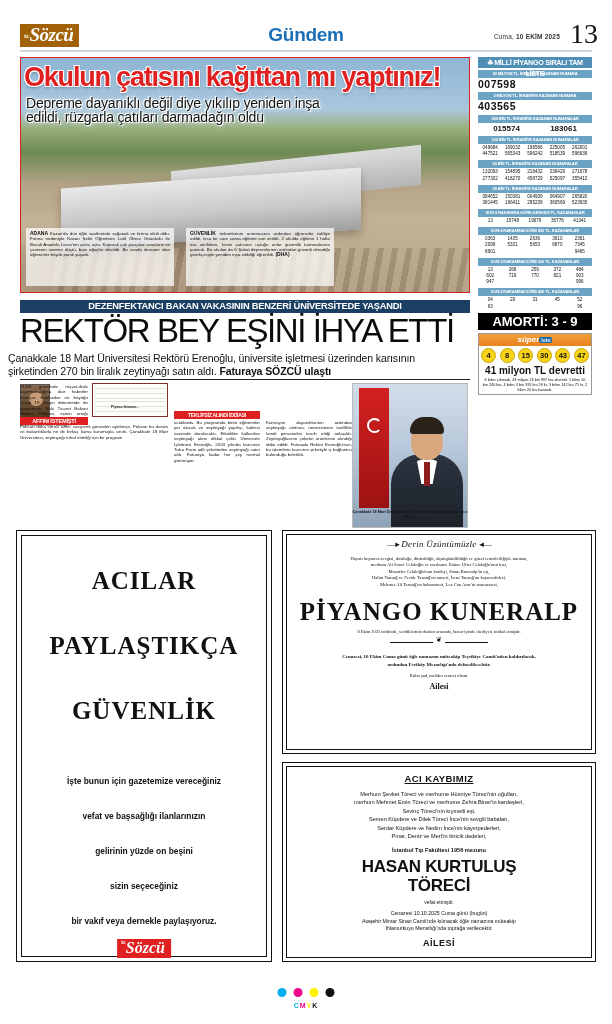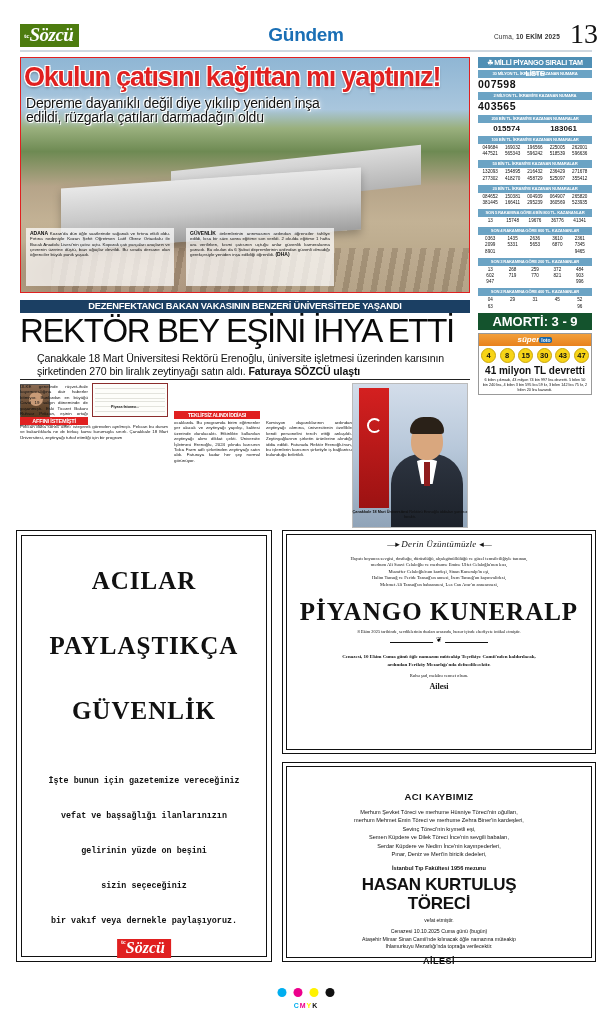--- a/index.html
+++ b/index.html
@@ -8,21 +8,21 @@
     font-family:"Liberation Sans", sans-serif;
     position:relative;
     overflow:hidden;
   }
   .page { width:612px; height:1024px; position:relative; background:#ffffff; }
 
   
   .masthead { position:absolute; left:0; top:24px; width:612px; height:28px; }
   .logo-sozcu {
     position:absolute; left:20px; top:0px;
-    background:#4d7c0f; color:#ffffff;
+    background:#a16207; color:#ffffff;
     font-family:"Liberation Serif", serif;
     font-weight:bold; font-style:italic;
     font-size:19px; line-height:22px;
     padding:0 6px 1px 4px; letter-spacing:-0.5px;
   }
   .logo-sozcu .tc { font-size:7px; font-style:normal; vertical-align:top;
                     letter-spacing:0; display:inline-block; transform:translateY(1px); }
   .section-title {
     position:absolute; left:0; top:0; width:612px; text-align:center;
     color:#1a6fb5; font-weight:bold; font-size:19px; letter-spacing:-0.3px;
@@ -75,21 +75,21 @@
   .cap.right { left:186px; }
   .cap b { font-size:5px; }
 
   
   .band { position:absolute; left:20px; top:300px; width:450px; height:13px;
           background:#1b3f63; color:#fff; font-size:9.3px; font-weight:bold;
           letter-spacing:-0.2px; text-align:center; line-height:13px; }
   .big-head { position:absolute; left:20px; top:312px; width:450px;
           font-size:33px; font-weight:normal; color:#0a0a0a; letter-spacing:-1.4px;
           line-height:37px; white-space:nowrap; }
-  .big-sub { position:absolute; left:37px; top:352px; width:450px;
+  .big-sub { position:absolute; left:8px; top:352px; width:450px;
           font-size:10.6px; line-height:13px; color:#111; letter-spacing:-0.15px; }
   .big-sub b { font-weight:bold; }
   .hr-thin { position:absolute; left:20px; top:379px; width:450px; height:1px; background:#222; }
 
   
   .art { position:absolute; top:383px; font-size:4.4px; line-height:5.4px;
          color:#111; text-align:justify; }
   .col1 { left:20px; width:68px; }
   .col1b { left:20px; top:424px; width:148px; }
   .col3 { left:174px; top:420px; width:86px; }
@@ -146,21 +146,21 @@
   .rail-head .ico { font-size:7px; margin-right:1px; }
   .rail-sub { background:#6ba3c4; color:#fff; font-size:4.2px; font-weight:bold;
       text-align:center; line-height:8px; height:8px; margin-top:1.5px; letter-spacing:-0.2px; }
   .rail-big { text-align:left; font-size:10.5px; font-weight:bold; color:#111;
       line-height:13px; letter-spacing:0.5px; }
   .rail-two { display:flex; justify-content:space-around; font-size:8px;
       font-weight:bold; color:#111; line-height:12px; }
   .rail-grid { display:flex; flex-wrap:wrap; justify-content:space-between;
       font-size:4.6px; color:#111; line-height:6.4px; padding:1px 1px; }
   .rail-grid span { width:20%; text-align:center; }
-  .amorti { background:#14532d; color:#fff; font-size:13px; font-weight:bold;
+  .amorti { background:#000000; color:#fff; font-size:13px; font-weight:bold;
       text-align:center; line-height:17px; height:17px; margin-top:2px; }
   .super-box { border:1px solid #999; margin-top:3px; }
   .super-head { background:linear-gradient(#f2a03c,#e8821c); color:#fff;
       text-align:center; font-size:8px; font-weight:bold; line-height:12px; height:12px;
       font-style:italic; }
   .super-head .sm { font-size:5px; background:#1b68a8; padding:0 2px; border-radius:2px;
       font-style:normal; }
   .balls { display:flex; justify-content:space-between; padding:2px 2px; }
   .ball { width:15px; height:15px; border-radius:50%; background:#f7d417;
       border:1px solid #caa60c; color:#111; font-size:7.5px; font-weight:bold;
@@ -169,21 +169,21 @@
   .devret-note { font-size:3.8px; line-height:4.8px; color:#111; text-align:center; padding:1px 3px 2px; }
 
   
   .ad-left { position:absolute; left:16px; top:530px; width:256px; height:432px;
       border:1.5px solid #111; background:#fff; }
   .ad-left .inner { position:absolute; inset:4px; border:0.8px solid #111; }
   .ad-slogan { position:absolute; left:0; width:100%; text-align:center;
       font-family:"Liberation Serif", serif; font-weight:bold; color:#111;
       font-size:25px; letter-spacing:1px; }
   .ad-body { position:absolute; left:0; width:100%; text-align:center;
-      font-family:Liberation Mono, monospace; font-weight:bold; color:#111;
+      font-family:Liberation Sans, sans-serif; font-weight:bold; color:#111;
       font-size:8.4px; }
   .ad-logo { position:absolute; left:50%; top:384px; transform:translateX(-50%);
       background:#e02020; color:#fff; font-family:"Liberation Serif", serif;
       font-style:italic; font-weight:bold; font-size:16px; padding:0 6px 1px 4px; }
   .ad-logo .tc { font-size:6px; font-style:normal; vertical-align:top; }
 
   .ad-r1 { position:absolute; left:282px; top:530px; width:314px; height:224px;
       border:1.2px solid #111; background:#fff; }
   .ad-r2 { position:absolute; left:282px; top:762px; width:314px; height:200px;
       border:1.2px solid #111; background:#fff; }
@@ -202,21 +202,21 @@
   .sep:after { content:"\2766"; position:absolute; left:50%; top:-6px;
       transform:translateX(-50%); background:#fff; padding:0 3px; font-size:7px; }
   .dec-fun { text-align:center; font-family:"Liberation Serif", serif; font-weight:bold;
       font-size:5px; line-height:7.5px; color:#111; margin-top:10px; }
   .dec-pray { text-align:center; font-family:"Liberation Serif", serif; font-size:4.6px;
       color:#111; margin-top:5px; }
   .dec-family { text-align:center; font-family:"Liberation Serif", serif; font-weight:bold;
       font-size:8px; color:#111; margin-top:4px; }
 
   .aci-title { text-align:center; font-size:9.5px; font-weight:bold; color:#111;
-      letter-spacing:0.4px; margin-top:20px; }
+      letter-spacing:0.4px; margin-top:2px;text-decoration:underline; }
   .aci-names { text-align:center; font-size:5.6px; line-height:8.4px; color:#111; margin-top:6px; }
   .aci-school { text-align:center; font-size:5.6px; font-weight:bold; color:#111; margin-top:7px; }
   .aci-big { text-align:center; font-size:17px; font-weight:bold; color:#111;
       line-height:19px; letter-spacing:-0.3px; margin-top:4px; }
   .aci-vefat { text-align:center; font-size:5px; color:#111; margin-top:4px; }
   .aci-cen { text-align:center; font-size:5.2px; line-height:7.4px; color:#111; margin-top:5px; }
   .aci-family { text-align:center; font-size:9px; font-weight:bold; color:#111;
       letter-spacing:0.5px; margin-top:5px; }
 
   

